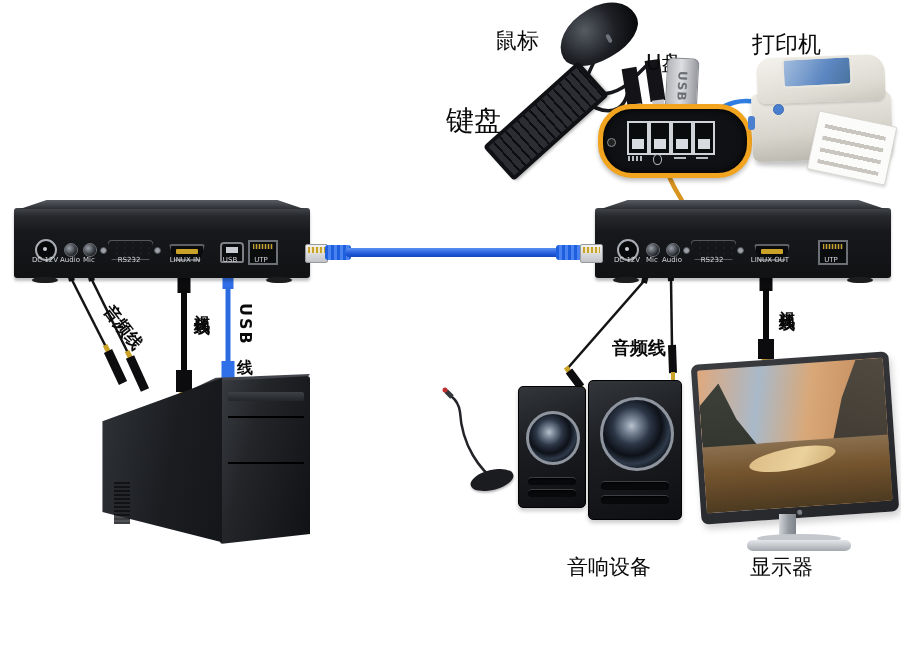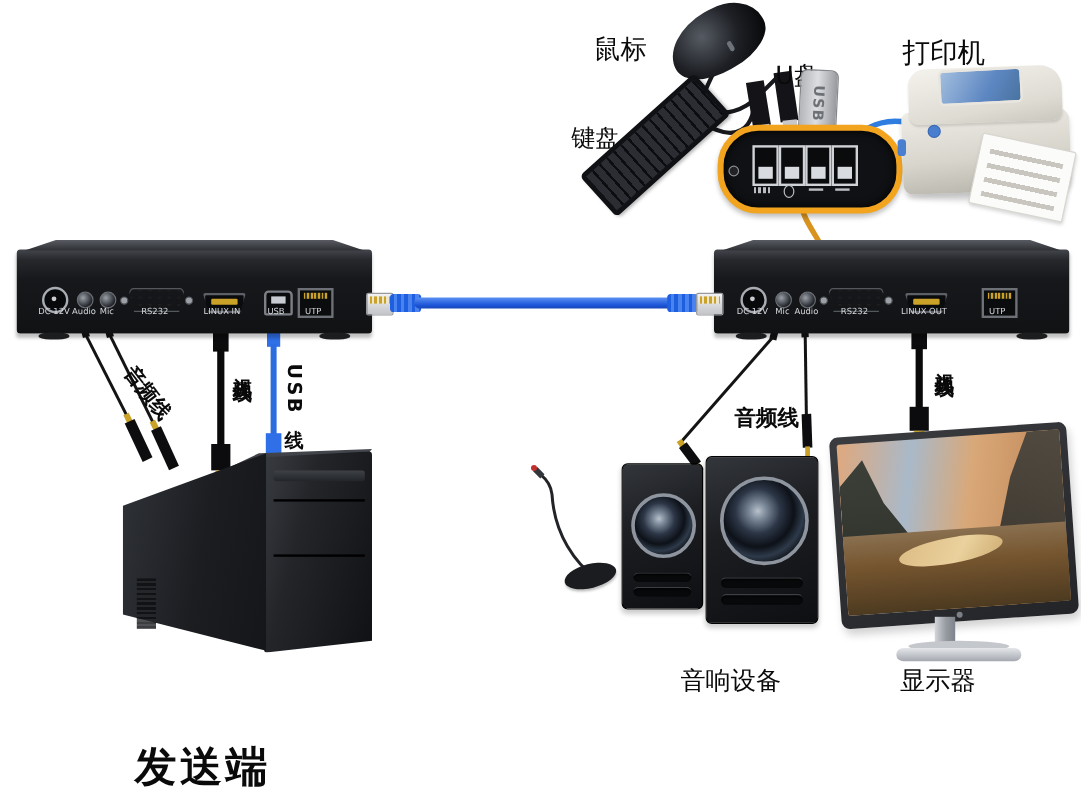--- a/index.html
+++ b/index.html
@@ -255,27 +255,26 @@
 
   <div class="abs" style="left:100px;top:372px;width:212px;height:176px;">
     <div class="pc-top" style="left:58px;top:0;width:152px;height:26px;"></div>
     <div class="pc-front" style="left:120px;top:4px;width:90px;height:168px;"></div>
     <div class="pc-side" style="left:0;top:4px;width:122px;height:168px;"></div>
     <div class="pc-drive" style="left:128px;top:20px;width:76px;height:9px;"></div>
     <div class="pc-groove" style="left:128px;top:44px;width:76px;height:2px;"></div>
     <div class="pc-groove" style="left:128px;top:90px;width:76px;height:2px;"></div>
     <div class="pc-vent" style="left:14px;top:110px;width:16px;height:42px;"></div>
   </div>
-  <div class="sec-label" style="left:112px;top:616px;">发送端</div>
 
   <div class="dev-label" style="left:495px;top:10px;font-size:22px;">鼠标</div>
   <div class="mouse-body" style="left:556px;top:8px;"></div>
   <div class="mouse-wheel" style="left:607px;top:34px;"></div>
 
-  <div class="dev-label" style="left:476px;top:86px;font-size:20px;">键盘</div>
+  <div class="dev-label" style="left:446px;top:86px;font-size:28px;">键盘</div>
   <div class="keyboard" style="left:482px;top:98px;"></div>
 
   <div class="dev-label" style="left:646px;top:33px;">U盘</div>
   <div class="udisk" style="left:666px;top:58px;">
     <span class="udisk-txt">USB</span>
   </div>
   <div class="udisk-neck" style="left:673px;top:112px;"></div>
 
   <div class="hub" style="left:598px;top:104px;width:144px;height:64px;"></div>
   <div class="hub-led" style="left:607px;top:138px;"></div>

